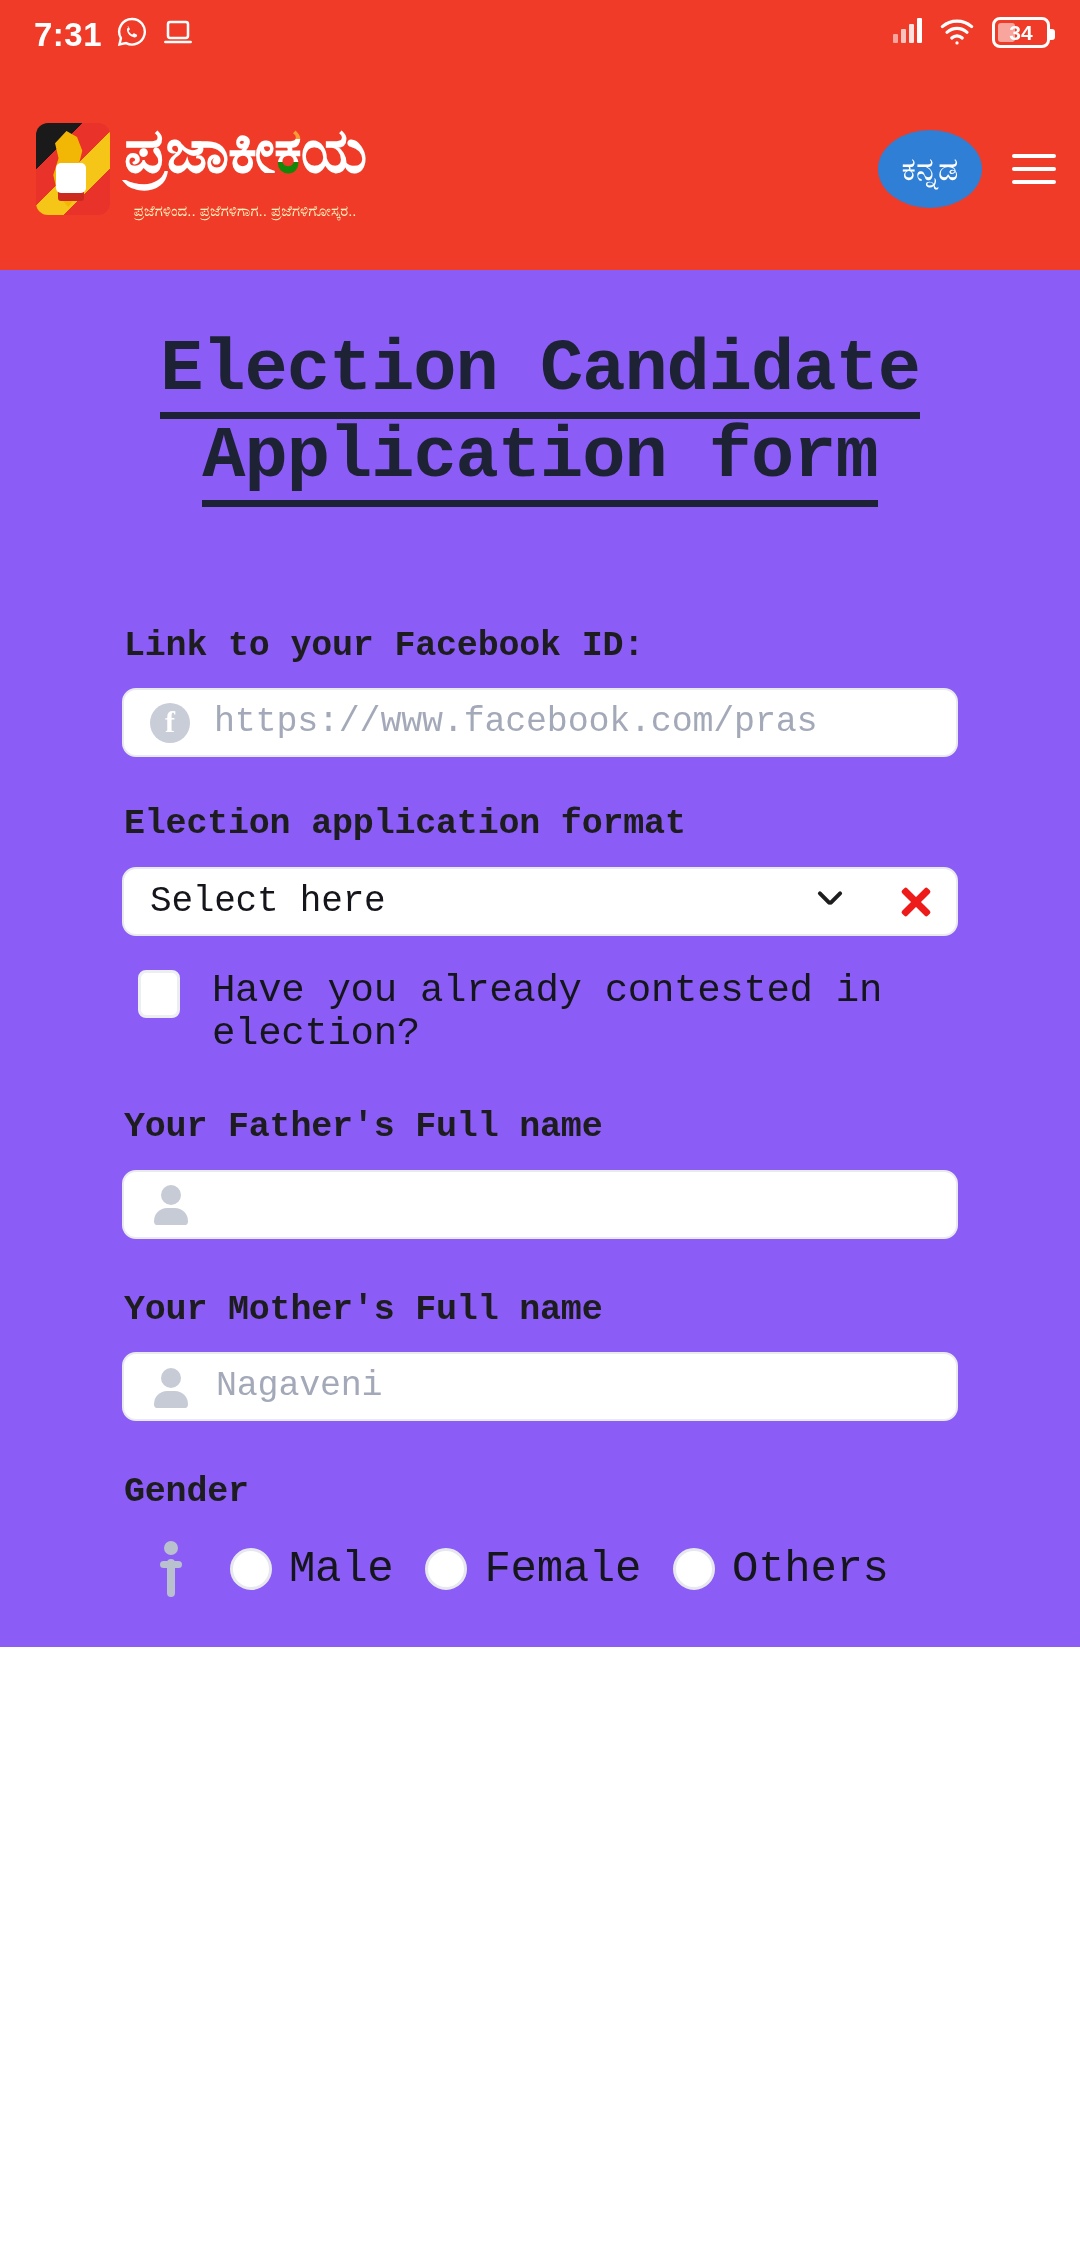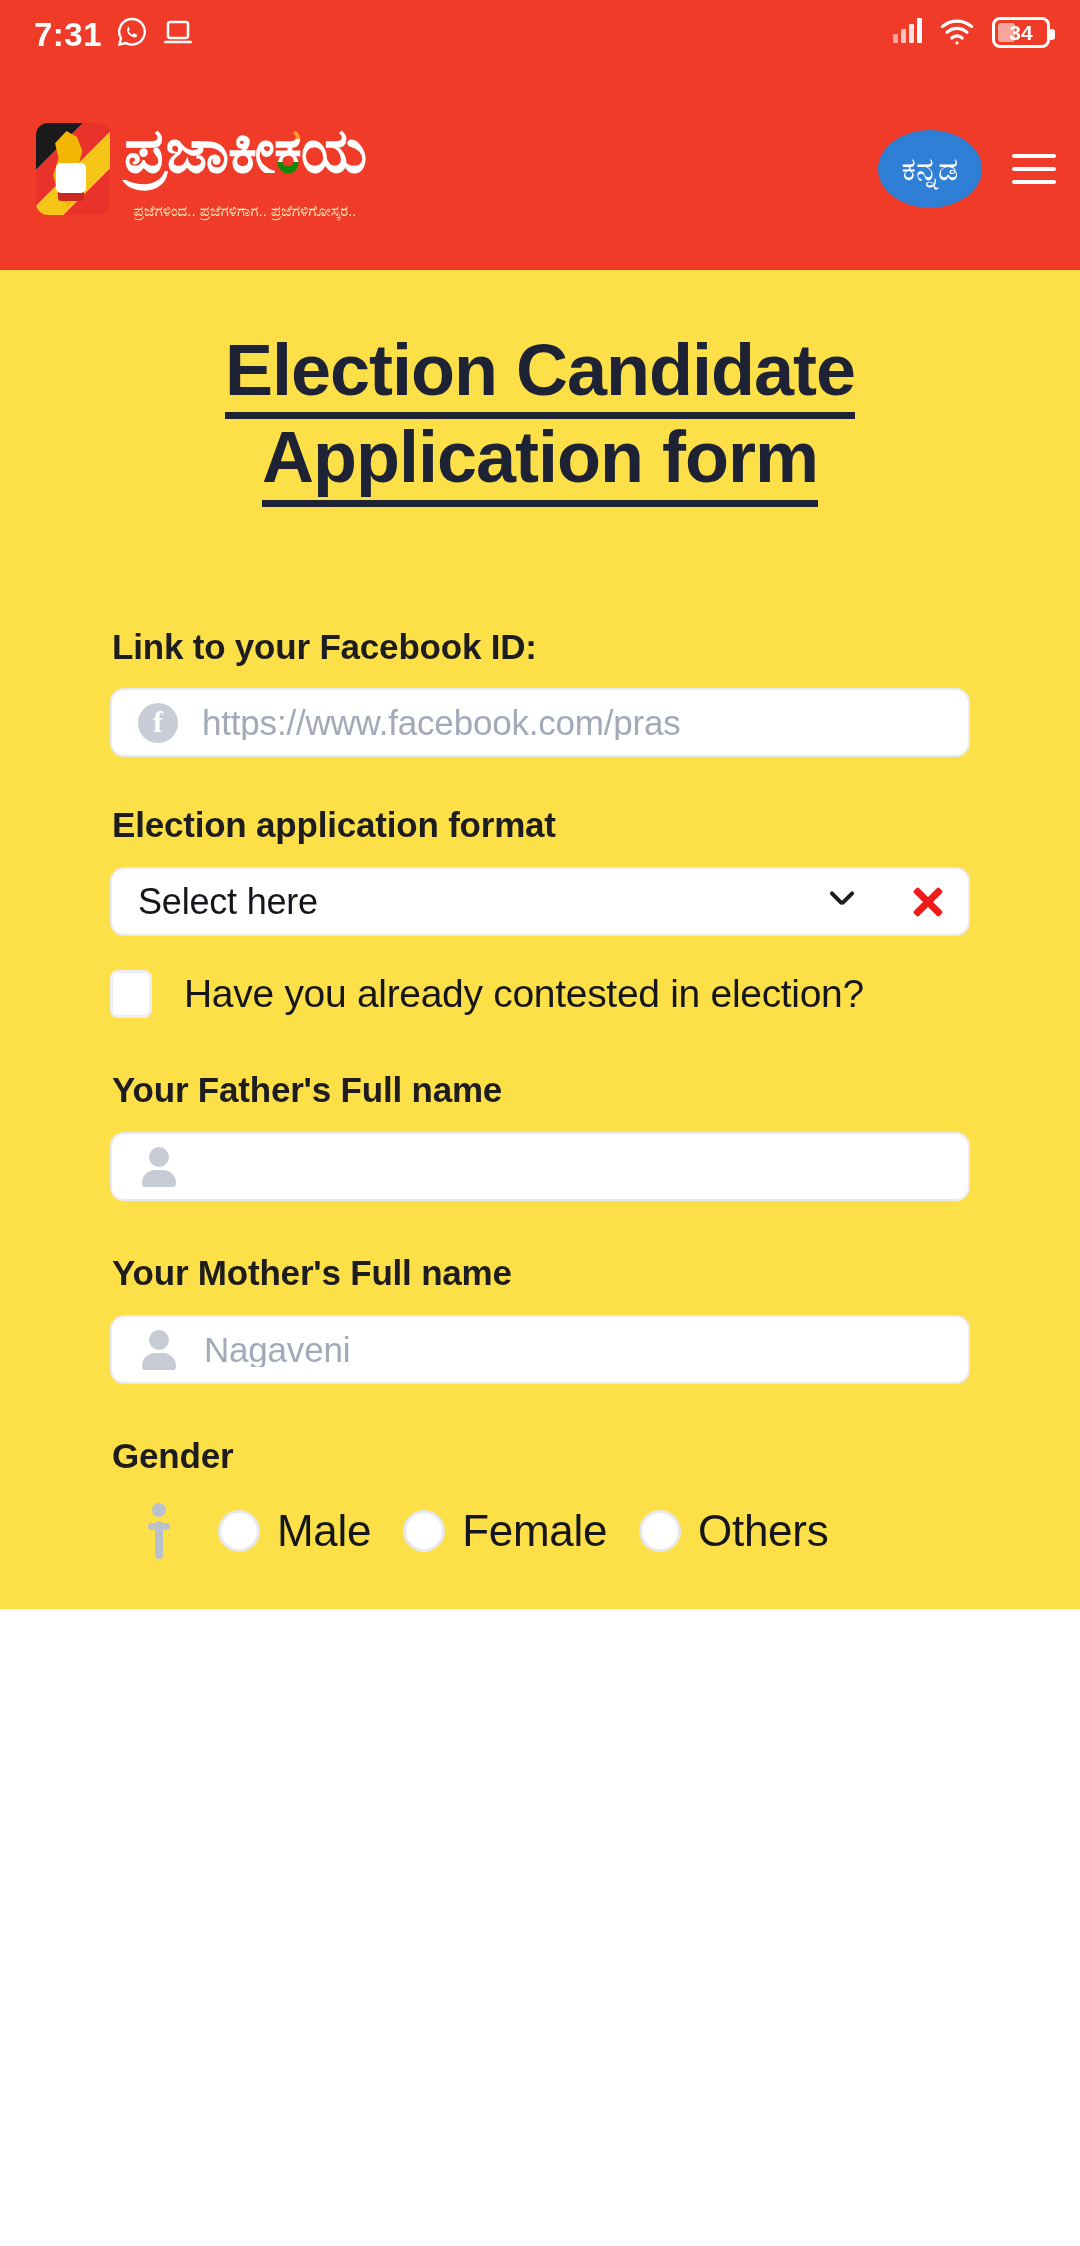--- a/index.html
+++ b/index.html
@@ -94,21 +94,21 @@
   .lang-pill {
     width:104px; height:78px; border-radius:52px/39px;
     background:#2f7fd6; color:#ffffff;
     display:flex; align-items:center; justify-content:center;
     font-size:32px; font-weight:500; flex:0 0 auto; margin-right:30px;
   }
   .hamburger { width:44px; display:flex; flex-direction:column; gap:9px; flex:0 0 auto; }
   .hamburger span { display:block; height:4px; background:#ffffff; border-radius:2px; }
 
   
-  .page { padding:0 0 40px; background:#fde047; }
+  .page { padding:0 12px 40px; background:#8b5cf6;font-family:Liberation Mono, monospace; }
 
   .page-title {
     text-align:center;
     color:#1e2235;
     font-weight:700;
     font-size:72px;
     line-height:1.06;
     letter-spacing:-1px;
     padding:62px 70px 0;
   }
@@ -181,22 +181,22 @@
   }
   .clear-x:before, .clear-x:after {
     content:""; position:absolute; left:50%; top:50%; width:36px; height:7px;
     background:#ee1b1b; border-radius:2px; transform-origin:center;
   }
   .clear-x:before { transform:translate(-50%,-50%) rotate(45deg); }
   .clear-x:after  { transform:translate(-50%,-50%) rotate(-45deg); }
 
   
   .checkrow {
-    display:flex; align-items:center; gap:32px;
-    margin:34px 0 44px 0;
+    display:flex; gap:32px;
+    margin:34px 0 44px 16px;
   }
   .checkbox {
     width:42px; height:48px; border:3px solid #eceef3; border-radius:8px;
     background:#ffffff; flex:0 0 auto;
   }
   .checkrow .txt { color:#15161c; font-size:39px; line-height:1.1; letter-spacing:-.3px; }
 
   
   .gender-row {
     display:flex; align-items:center; gap:0;

